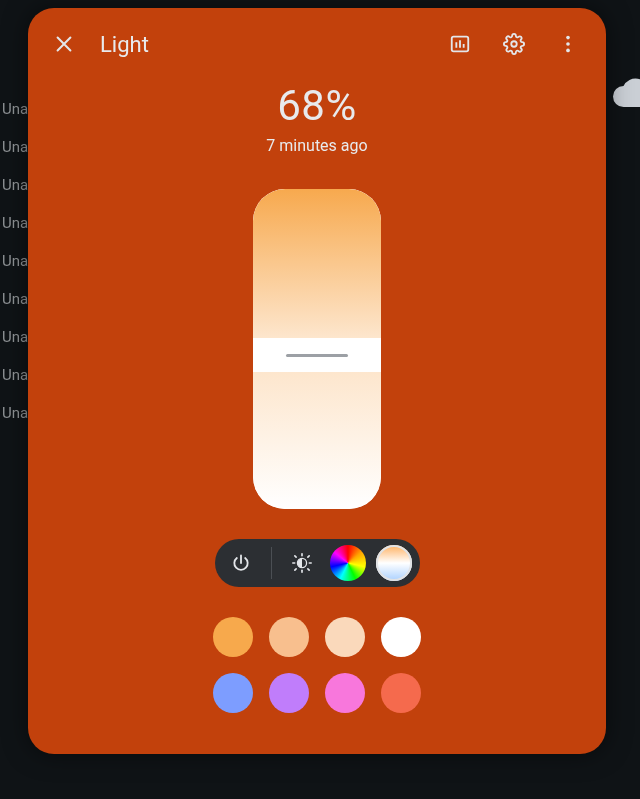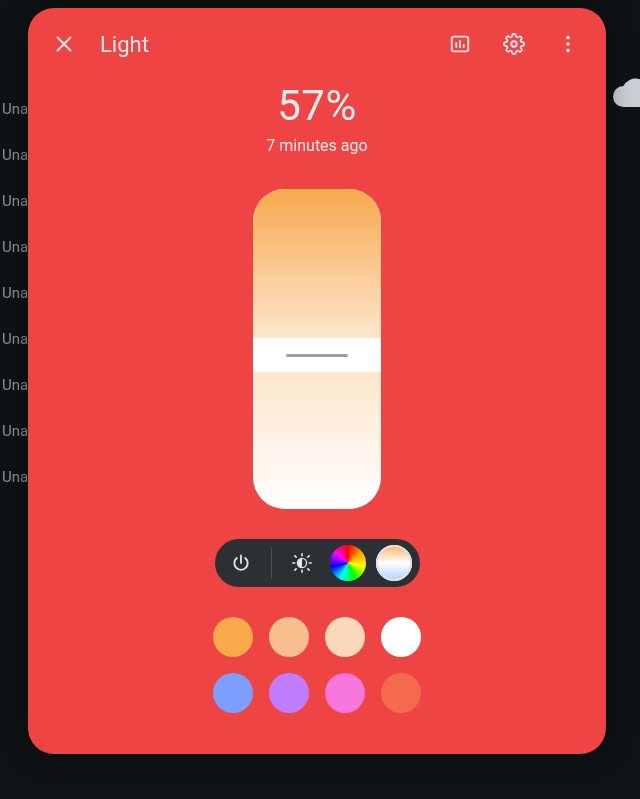--- a/index.html
+++ b/index.html
@@ -14,21 +14,21 @@
     position: relative;
   }
 
   
   .bg-list {
     position: absolute;
     left: 0;
     top: 100px;
     display: flex;
     flex-direction: column;
-    gap: 28px;
+    gap: 20px;
     color: #8e9295;
     font-size: 15px;
   }
   .bg-list div { padding-left: 2px; }
 
   
   .cloud-peek {
     position: absolute;
     right: -18px;
     top: 75px;
@@ -37,21 +37,21 @@
     pointer-events: none;
   }
 
   
   .card {
     position: absolute;
     left: 28px;
     top: 8px;
     width: 578px;
     height: 746px;
-    background: #ef4444;
+    background: #c2410c;
     border-radius: 26px;
     box-shadow: 0 0 24px rgba(0,0,0,0.5);
     display: flex;
     flex-direction: column;
   }
 
   
   .card-header {
     display: flex;
     align-items: center;
@@ -249,21 +249,21 @@
         <svg width="22" height="22" viewBox="0 0 24 24" fill="currentColor">
             <circle cx="12" cy="5" r="2"></circle>
             <circle cx="12" cy="12" r="2"></circle>
             <circle cx="12" cy="19" r="2"></circle>
           </svg>
       </div>
     </div>
   </div>
 
   <div class="center">
-    <div class="pct">57%</div>
+    <div class="pct">68%</div>
     <div class="ts">7 minutes ago</div>
 
     <div class="slider">
       <div class="slider-fill" style="height: 149px; background: linear-gradient(rgb(247, 169, 78) 0%, rgb(253, 230, 205) 100%);"></div>
       <div class="slider-lower-tint" style="top: 183px; height: 137px; background: linear-gradient(rgb(253, 230, 205) 0%, rgb(255, 255, 255) 100%);"></div>
       <div class="slider-handle" style="top: 149px;"></div>
     </div>
 
     <div class="mode-row">
       <div class="mode-btn">

